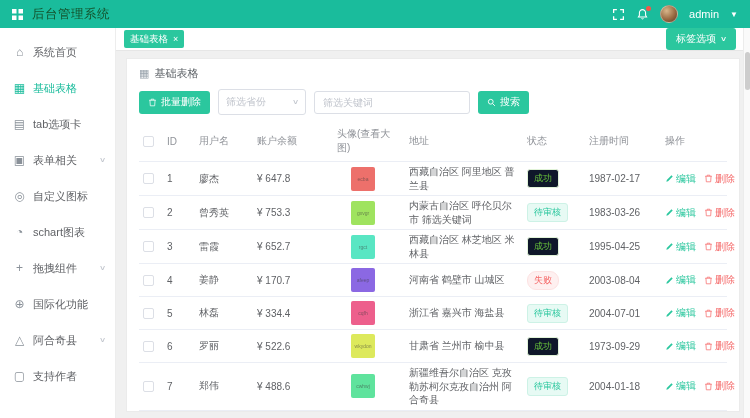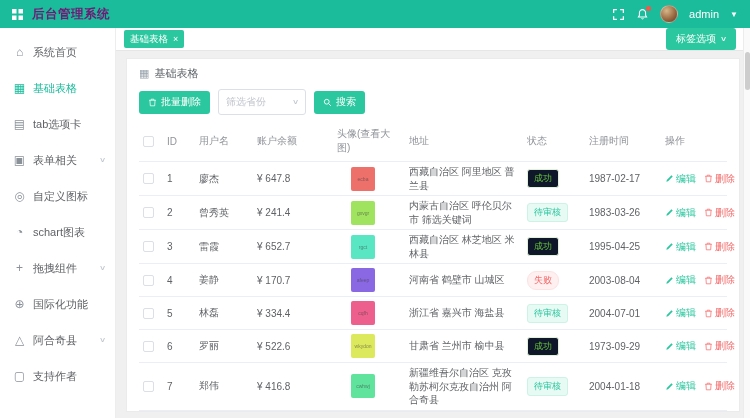--- a/index.html
+++ b/index.html
@@ -4,21 +4,21 @@
 <style>
   * { margin:0; padding:0; box-sizing:border-box; }
   html,body { width:750px; height:418px; overflow:hidden; }
   body { font-family:"Liberation Sans","DejaVu Sans",sans-serif; background:#f0f0f0; }
   .app { width:750px; height:418px; display:flex; flex-direction:column; }
 
   
   .header { height:28px; background:#1abc9c; display:flex; align-items:center; justify-content:space-between; padding:0 12px; flex:0 0 28px; }
   .h-left { display:flex; align-items:center; gap:9px; }
   .grid-icon svg { display:block; }
-  .app-title { color:#701a75; font-size:12.5px; font-weight:bold; letter-spacing:.5px; }
+  .app-title { color:#14532d; font-size:12.5px; font-weight:normal; letter-spacing:.5px; }
   .h-right { display:flex; align-items:center; gap:11px; }
   .h-icon { position:relative; display:flex; align-items:center; cursor:pointer; }
   .bell-dot { position:absolute; top:-2px; right:-2px; width:5px; height:5px; background:#f5554a; border-radius:50%; }
   .avatar { width:18px; height:18px; border-radius:50%; background:radial-gradient(circle at 35% 30%, #d8b68a, #9a6b43 55%, #5e3d23 95%); border:1px solid rgba(255,255,255,.4); }
   .username { color:#fff; font-size:11px; }
   .caret { color:#fff; font-size:8px; }
 
   
   .body-row { flex:1; display:flex; min-height:0; }
   .sidebar { width:116px; background:#fff; border-right:1px solid #ededed; padding-top:6px; }
@@ -178,20 +178,21 @@
             <button class="btn-green">
               <svg class="mini-icon" viewBox="0 0 12 12">
                   <path d="M1.5 3h9 M4.2 3V1.6h3.6V3 M2.6 3l.5 7.4h5.8L9.4 3" fill="none" stroke="#fff" stroke-width="1"></path>
                 </svg>
               <span>批量删除</span>
             </button>
             <div class="fake-select">
               <span>筛选省份</span>
               <span class="caret3">∨</span>
             </div>
+            <input class="kw-input" type="text" placeholder="筛选关键词" style="">
             <button class="btn-green">
               <svg class="mini-icon" viewBox="0 0 12 12">
                   <circle cx="5" cy="5" r="3.2" fill="none" stroke="#fff" stroke-width="1.2"></circle>
                   <path d="M7.5 7.5l3 3" stroke="#fff" stroke-width="1.2"></path>
                 </svg>
               <span>搜索</span>
             </button>
           </div>
 
           <table>
@@ -240,21 +241,21 @@
                       <svg class="mini-icon" viewBox="0 0 12 12">
                         <path d="M1.5 3h9 M4.2 3V1.6h3.6V3 M2.6 3l.5 7.4h5.8L9.4 3" fill="none" stroke="currentColor" stroke-width="1"></path>
                       </svg>
                       <span>删除</span>
                     </a></td>
                 </tr>
                 <tr>
                   <td><span class="checkbox"></span></td>
                   <td>2</td>
                   <td>曾秀英</td>
-                  <td>¥ 241.4</td>
+                  <td>¥ 753.3</td>
                   <td>
                     <span class="avatar-sq" style="background:#9fe35f">gxvgr</span>
                   </td>
                   <td class="addr">内蒙古自治区 呼伦贝尔市 筛选关键词</td>
                   <td><span class="badge pending">待审核</span></td>
                   <td>1983-03-26</td>
                   <td class="ops"><a class="op edit">
                       <svg class="mini-icon" viewBox="0 0 12 12">
                         <path d="M1.8 10.2 2.4 7.9 8.6 1.7 10.3 3.4 4.1 9.6 1.8 10.2z" fill="currentColor"></path>
                       </svg>
@@ -355,21 +356,21 @@
                       <svg class="mini-icon" viewBox="0 0 12 12">
                         <path d="M1.5 3h9 M4.2 3V1.6h3.6V3 M2.6 3l.5 7.4h5.8L9.4 3" fill="none" stroke="currentColor" stroke-width="1"></path>
                       </svg>
                       <span>删除</span>
                     </a></td>
                 </tr>
                 <tr>
                   <td><span class="checkbox"></span></td>
                   <td>7</td>
                   <td>郑伟</td>
-                  <td>¥ 416.8</td>
+                  <td>¥ 488.6</td>
                   <td>
                     <span class="avatar-sq" style="background:#5fe39d">cwhwj</span>
                   </td>
                   <td class="addr">新疆维吾尔自治区 克孜勒苏柯尔克孜自治州 阿合奇县</td>
                   <td><span class="badge pending">待审核</span></td>
                   <td>2004-01-18</td>
                   <td class="ops"><a class="op edit">
                       <svg class="mini-icon" viewBox="0 0 12 12">
                         <path d="M1.8 10.2 2.4 7.9 8.6 1.7 10.3 3.4 4.1 9.6 1.8 10.2z" fill="currentColor"></path>
                       </svg>

